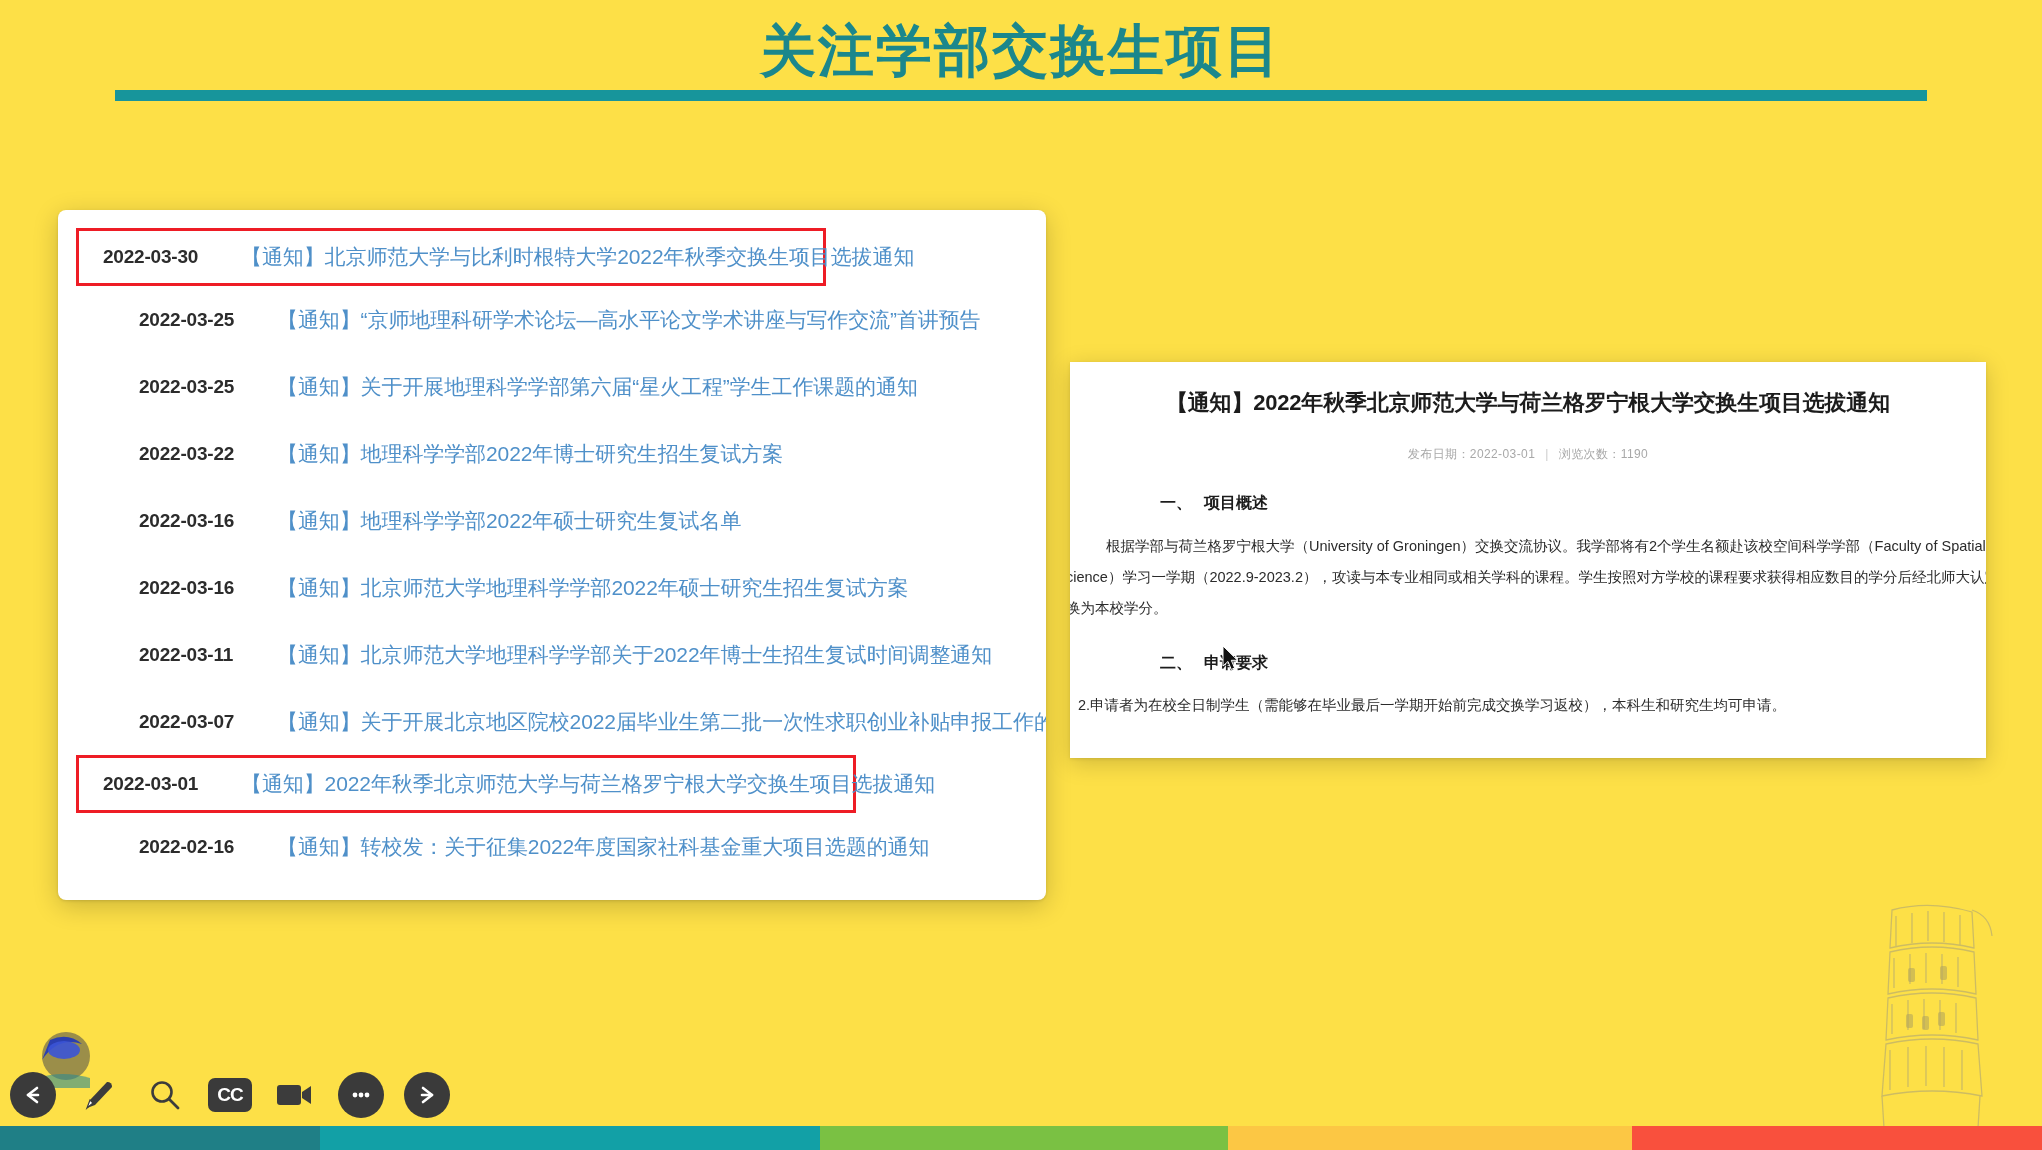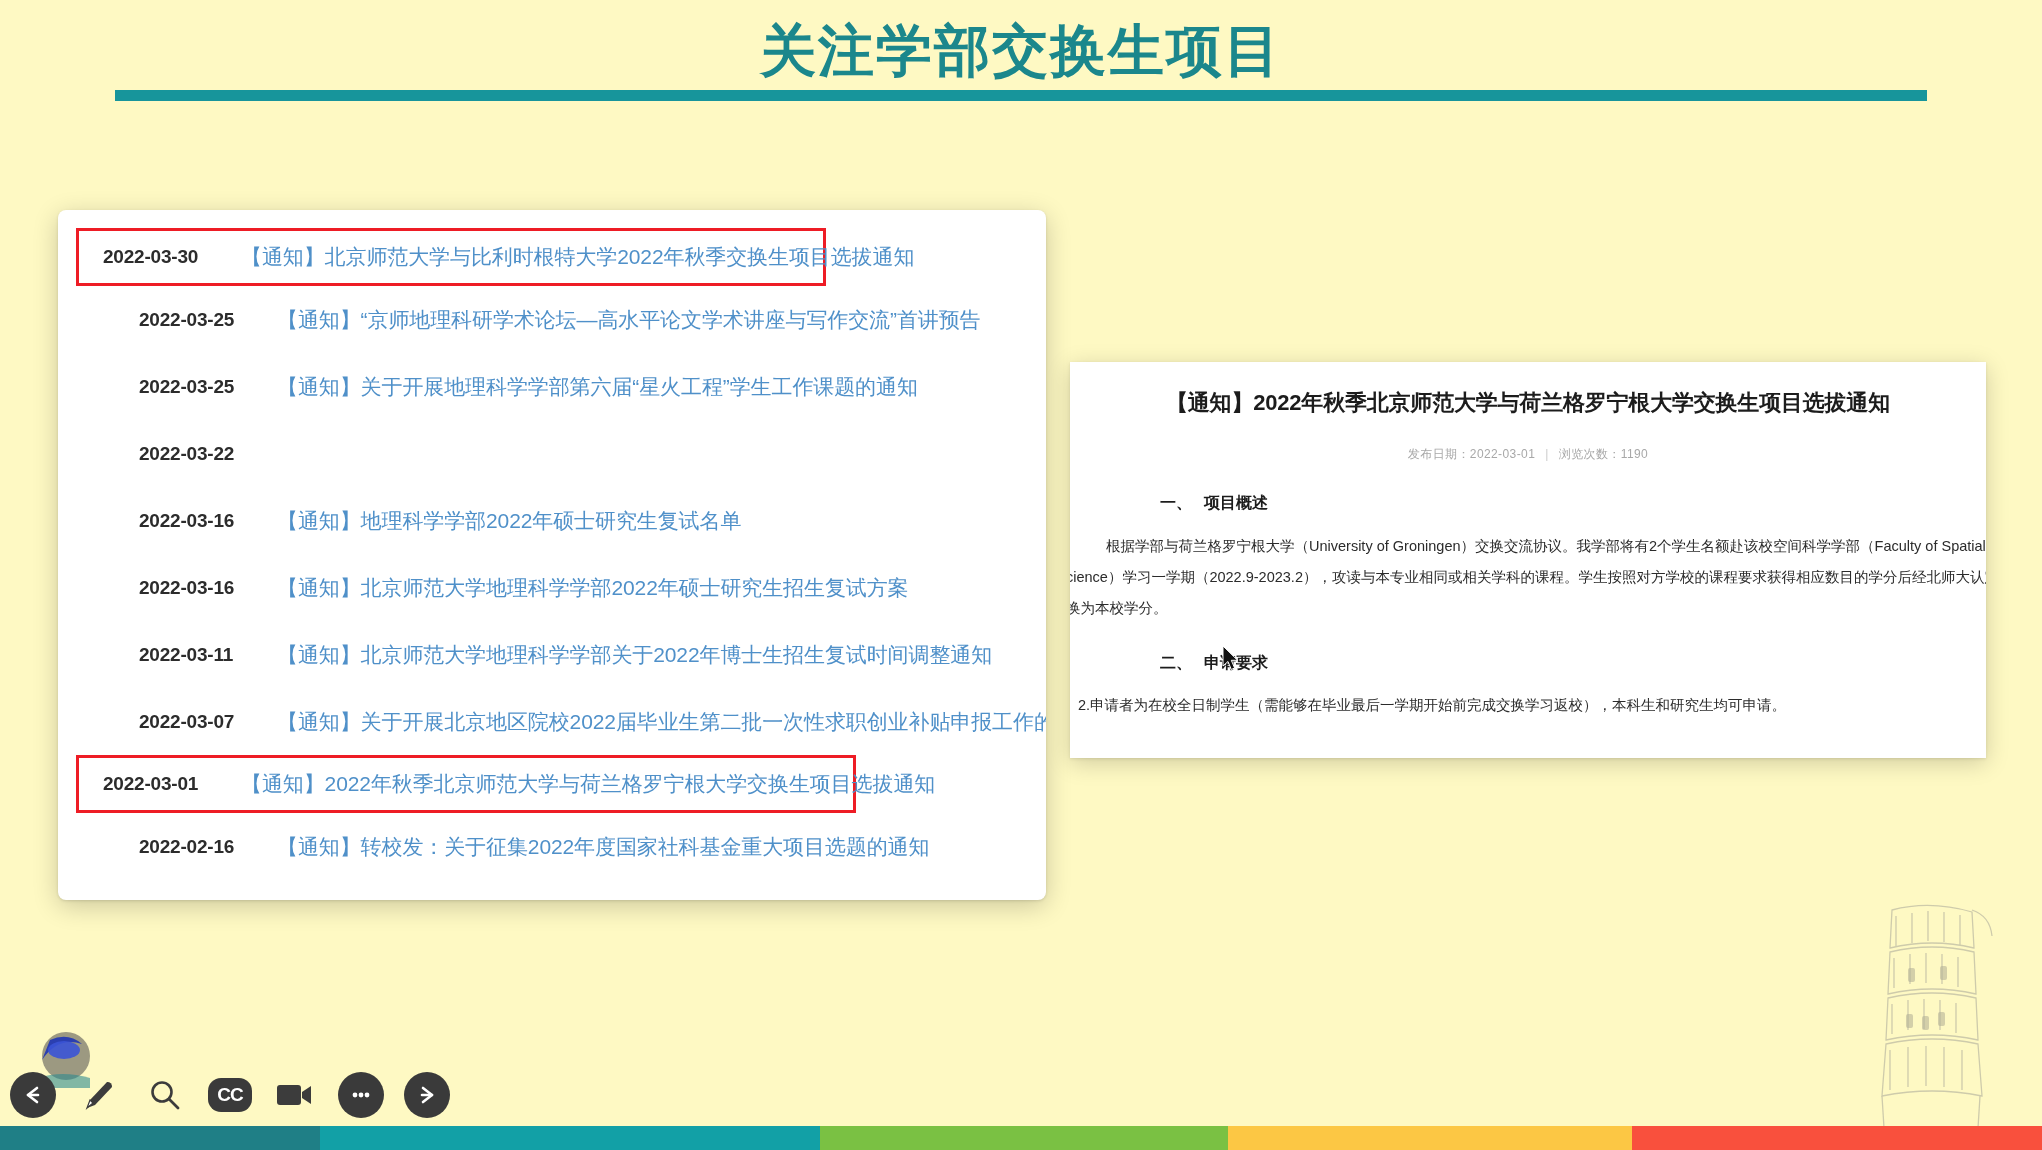--- a/index.html
+++ b/index.html
@@ -7,21 +7,21 @@
     width: 2042px;
     height: 1150px;
     overflow: hidden;
     background: #ffffff;
     font-family: "Liberation Sans", "DejaVu Sans", sans-serif;
   }
   #slide {
     position: relative;
     width: 2042px;
     height: 1150px;
-    background: #fef9c3;
+    background: #fde047;
   }
 
   
   .slide-title {
     position: absolute;
     left: 0;
     top: 14px;
     width: 2042px;
     text-align: center;
     font-size: 56px;
@@ -188,21 +188,21 @@
     align-items: center;
     justify-content: center;
     color: #3c3c3c;
   }
   .pbtn.circle {
     border-radius: 50%;
     background: #3a3a3a;
     color: #ffffff;
   }
   .pbtn.boxed {
-    border-radius: 13px;
+    border-radius: 7px;
     background: #3a3a3a;
     color: #ffffff;
     width: 44px;
     height: 34px;
     font-size: 19px;
     font-weight: 700;
     letter-spacing: -1px;
   }
 
   .ppt-globe {
@@ -246,20 +246,21 @@
         <span class="news-link">【通知】“京师地理科研学术论坛—高水平论文学术讲座与写作交流”首讲预告</span>
       </div>
 
       <div class="news-row">
         <span class="news-date">2022-03-25</span>
         <span class="news-link">【通知】关于开展地理科学学部第六届“星火工程”学生工作课题的通知</span>
       </div>
 
       <div class="news-row">
         <span class="news-date">2022-03-22</span>
+        <span class="news-link">【通知】地理科学学部2022年博士研究生招生复试方案</span>
       </div>
 
       <div class="news-row">
         <span class="news-date">2022-03-16</span>
         <span class="news-link">【通知】地理科学学部2022年硕士研究生复试名单</span>
       </div>
 
       <div class="news-row">
         <span class="news-date">2022-03-16</span>
         <span class="news-link">【通知】北京师范大学地理科学学部2022年硕士研究生招生复试方案</span>

